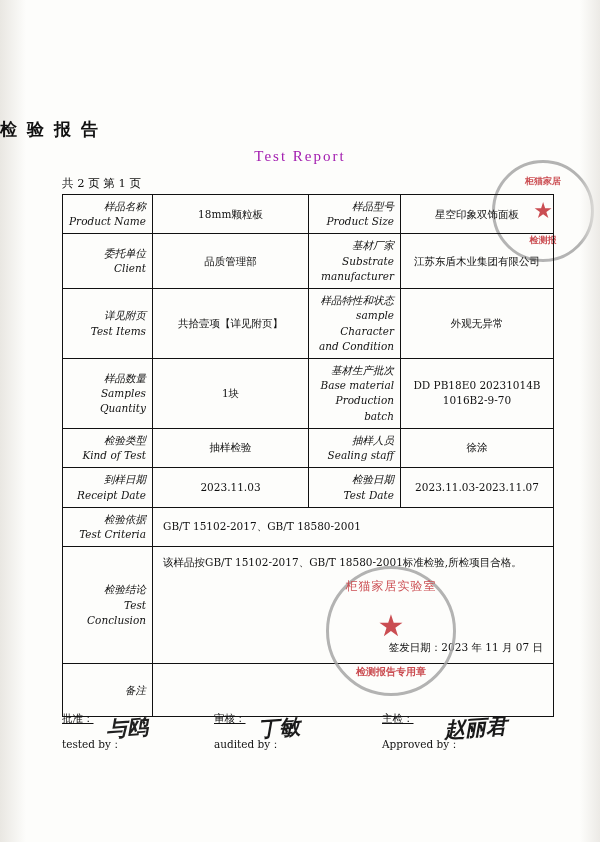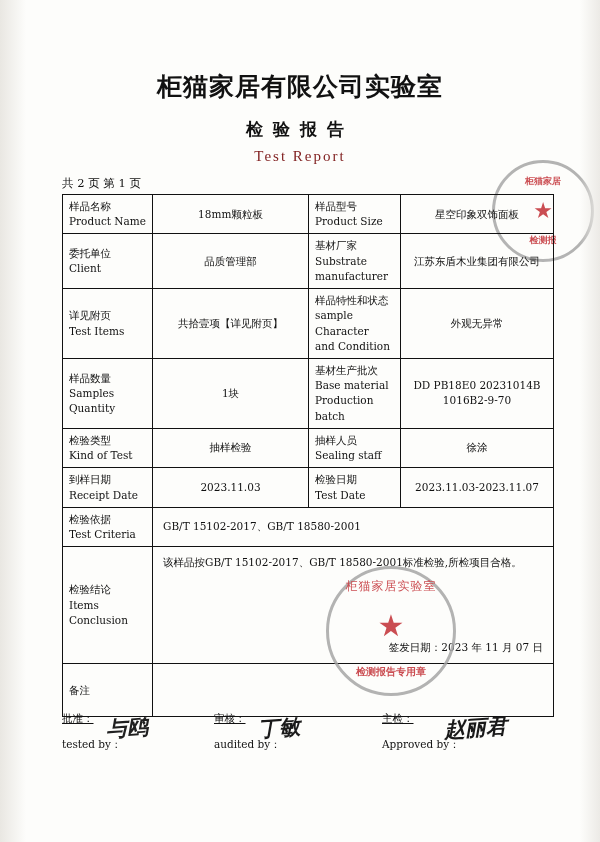--- a/index.html
+++ b/index.html
@@ -45,33 +45,33 @@
     text-align: center;
     font-size: 25px;
     font-weight: bold;
     letter-spacing: 1px;
     font-family: "DejaVu Serif", serif;
   }
   .subtitle {
     position: absolute;
     top: 118px;
     left: 0; right: 0;
-    text-align: center;
+    text-align: left;
     font-size: 17px;
     font-weight: bold;
     letter-spacing: 10px;
     font-family: "DejaVu Serif", serif;
   }
   .subtitle-en {
     position: absolute;
     top: 148px;
     left: 0; right: 0;
     text-align: center;
     font-size: 15px;
-    color: #7f1d1d;
+    color: #a21caf;
     letter-spacing: 2px;
     font-family: "Liberation Serif", serif;
   }
 
   .meta-row {
     position: absolute;
     top: 176px;
     left: 62px;
     right: 48px;
     display: flex;
@@ -90,22 +90,23 @@
   }
   table.report td {
     border: 1px solid #111;
     padding: 4px 6px;
     vertical-align: middle;
     font-size: 10.5px;
     line-height: 1.45;
     font-family: "DejaVu Serif", serif;
   }
   td.label {
-    text-align: left;
+    text-align: right;
     width: 88px;
+    font-style: italic;
   }
   td.value {
     text-align: center;
   }
   td.value.left {
     text-align: left;
     padding-left: 10px;
   }
   .cn { display: block; }
   .en { display: block; }
@@ -226,21 +227,20 @@
     font-size: 10px;
     font-weight: bold;
     font-family: "DejaVu Serif", serif;
   }
 </style>
 </head>
 <body>
 
 <div class="page">
 
-  <div class="title">柜猫家居有限公司实验室</div>
   <div class="subtitle">检验报告</div>
   <div class="subtitle-en">Test   Report</div>
 
   <div class="meta-row">
     <span>共 2 页 第 1 页</span>
   </div>
 
   <div class="stamp stamp-top">
     <span class="st-txt t1">柜猫家居</span>
     <span class="star">★</span>
@@ -344,21 +344,21 @@
         <td class="label">
           <span class="cn">检验依据</span>
           <span class="en">Test Criteria</span>
         </td>
         <td class="value left" colspan="3">GB/T 15102-2017、GB/T 18580-2001</td>
       </tr>
 
       <tr>
         <td class="label">
           <span class="cn">检验结论</span>
-          <span class="en">Items Conclusion</span>
+          <span class="en">Test Conclusion</span>
         </td>
         <td class="value conclusion-cell" colspan="3">
           <span class="conclusion-text">该样品按GB/T 15102-2017、GB/T 18580-2001标准检验,所检项目合格。</span>
           <span class="sign-date">签发日期：2023 年 11 月 07 日</span>
         </td>
       </tr>
 
       <tr>
         <td class="label remark-cell">
           <span class="cn">备注</span>

